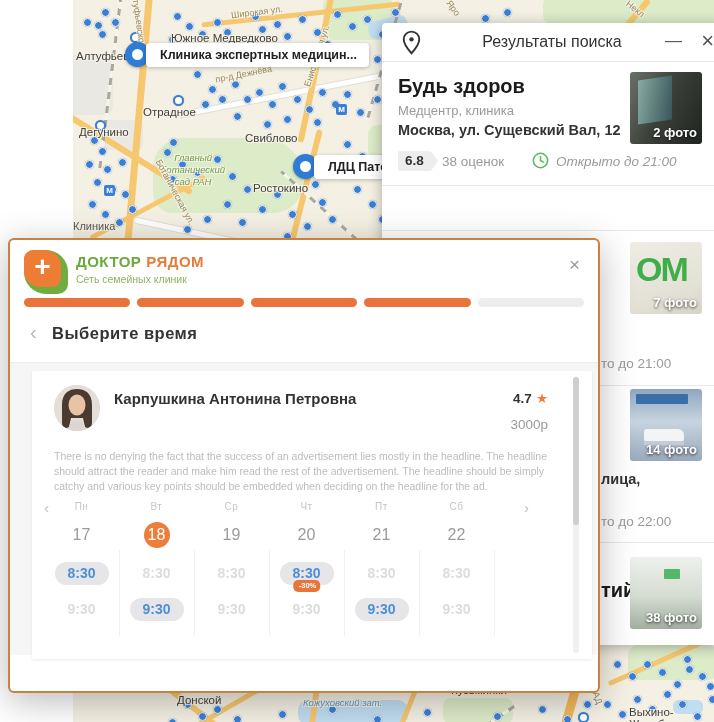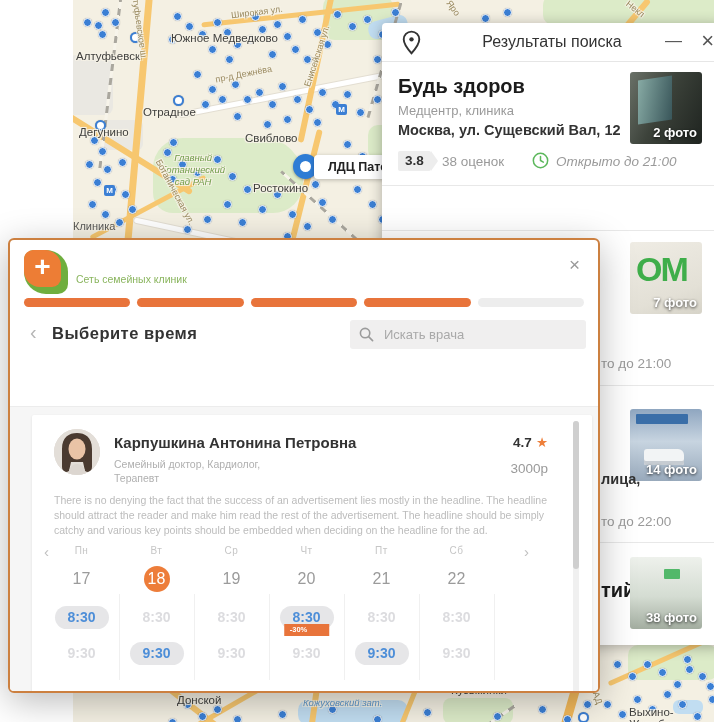--- a/index.html
+++ b/index.html
@@ -85,21 +85,21 @@
   .progress{position:absolute;left:14px;right:14px;top:58px;display:flex;gap:7px;}
   .pseg{flex:1;height:9px;border-radius:5px;background:#ededed;}
   .pseg.filled{background:#e8743b;}
   .nav-back{position:absolute;left:20px;top:82px;font-size:20px;color:#b5b5b5;cursor:pointer;line-height:20px;}
   .nav-title{position:absolute;left:42px;top:84px;font-size:16.5px;font-weight:bold;color:#333;letter-spacing:.5px;}
   .search-box{position:absolute;left:340px;top:80px;width:236px;height:29px;background:#f0efef;border-radius:3px;}
   .search-box svg{position:absolute;left:9px;top:7px;}
   .search-input{position:absolute;left:32px;top:1px;width:195px;height:25px;border:0;background:transparent;
     outline:none;font-size:13px;color:#555;font-family:inherit;}
   .search-input::placeholder{color:#a9a9a9;}
-  .modal-body{position:absolute;left:0;top:122px;right:0;height:292px;background:#f6f6f6;border-top:1px solid #ececec;margin-top:44px;}
+  .modal-body{position:absolute;left:0;top:122px;right:0;height:292px;background:#f6f6f6;border-top:1px solid #ececec;}
   .card{position:absolute;left:22px;top:8px;width:560px;height:288px;background:#fff;border-radius:2px;
     box-shadow:0 1px 3px rgba(0,0,0,.09);overflow:hidden;}
   .doc-row{position:relative;padding:14px 20px 0 22px;height:58px;}
   .avatar{position:absolute;left:22px;top:14px;width:46px;height:46px;border-radius:50%;overflow:hidden;background:#ddd8d2;}
   .doc-name{position:absolute;left:82px;top:19px;font-size:15px;font-weight:bold;color:#333;}
   .doc-spec{position:absolute;left:82px;top:42px;font-size:10.5px;color:#b0b0b0;line-height:14px;}
   .doc-rating{position:absolute;right:44px;top:19px;font-size:13.5px;font-weight:bold;color:#333;}
   .doc-rating .star{color:#ee7f3b;margin-left:4px;font-weight:normal;}
   .doc-price{position:absolute;right:44px;top:46px;font-size:13.5px;color:#9a9a9a;}
   .desc{margin:6px 40px 0 22px;font-size:10.5px;line-height:15px;color:#bcbcbc;}
@@ -117,21 +117,21 @@
   .cal-chevron{position:absolute;top:-1px;font-size:15px;color:#c0c0c0;cursor:pointer;}
   .chev-l{left:12px;}
   .chev-r{left:492px;}
   .slots-row{margin-top:14px;}
   .slots-row.second{margin-top:13px;}
   .slot-cell{position:relative;}
   .slot{display:inline-block;min-width:54px;padding:3px 0 4px 0;border-radius:13px;font-size:14px;font-weight:bold;}
   .slot.active{background:#e6e6e8;color:#4d8ed8;cursor:pointer;}
   .slot.disabled{color:#dcdcdf;font-weight:bold;}
   .disc{position:absolute;left:50%;transform:translateX(-50%);bottom:-7px;background:#e8743b;color:#fff;
-    font-size:7.5px;font-weight:bold;padding:1px 22px 2px 6px;border-radius:0;}
+    font-size:7.5px;font-weight:bold;padding:1px 4px 2px 6px;border-radius:5px;}
   .disc:empty{display:none;}
   .vdiv{position:absolute;width:1px;background:#f0f0f0;top:50px;height:86px;}
   .scrollbar-track{position:absolute;right:13px;top:6px;width:6px;height:276px;background:#f0f0f0;border-radius:3px;}
   .scrollbar-thumb{position:absolute;right:13px;top:6px;width:6px;height:148px;background:#cfcfcf;border-radius:3px;cursor:pointer;}
   .modal-footer{position:absolute;left:0;right:0;bottom:0;height:37px;background:#fff;border-top:1px solid #e9e9e9;}
   .footer-text{position:absolute;left:24px;top:9px;font-size:13px;color:#c4c4c4;}
 </style>
 </head>
 <body>
 
@@ -324,20 +324,24 @@
       <div class="mlbl lbl-district" style="left: 104px; top: 694px;">Донской</div>
       <div class="mlbl lbl-water" style="left: 230px; top: 697px;">Кожуховский зат.</div>
       <div class="mlbl lbl-district" style="left: 378px; top: 684px;">Кузьминки</div>
       <div class="mlbl lbl-park" style="left: 374px; top: 738px;">парк Кузьминки</div>
       <div class="mlbl lbl-road" style="left: 510px; top: 686px; transform: rotate(72deg);">МКАД</div>
       <div class="mlbl lbl-district" style="left: 556px; top: 706px;">Выхино-Жулебино</div>
       <span class="metro" style="left: 263px; top: 104px;">М</span>
       <span class="metro" style="left: 31px; top: 185px;">М</span>
     </div>
 
+  <div class="marker" style="left:52px;top:42px;">
+    <span class="mk-dot"></span>
+    <span class="mk-label">Клиника экспертных медицин...</span>
+  </div>
   <div class="marker" style="left:220px;top:154px;">
     <span class="mk-dot"></span>
     <span class="mk-label">ЛДЦ Патеро К</span>
   </div>
 </div>
 
 <div class="panel">
   <div class="panel-header">
     <span class="pin-icon">
       <svg width="19" height="25" viewBox="0 0 20 26">
@@ -351,21 +355,21 @@
   </div>
 
   <div>
     <div class="r-title" style="top:52px;">Будь здоров</div>
     <div class="r-cat" style="top:80px;">Медцентр, клиника</div>
     <div class="r-addr" style="top:99px;">Москва, ул. Сущевский Вал, 12</div>
     <div class="photo p1" style="top:49px;">
       <div class="glass"></div>
       <span class="badge">2 фото</span>
     </div>
-    <div class="meta-badge" style="top:128px;">3.8</div>
+    <div class="meta-badge" style="top:128px;">6.8</div>
     <div class="meta-text" style="left:60px;top:131px;">38 оценок</div>
     <span class="clock-icon" style="left:150px;top:129px;">
       <svg width="17" height="17" viewBox="0 0 18 18">
           <circle cx="9" cy="9" r="7.6" fill="none" stroke="#5cb85c" stroke-width="1.6"></circle>
           <path d="M9 4.8V9l3 1.8" fill="none" stroke="#5cb85c" stroke-width="1.6" stroke-linecap="round"></path>
         </svg>
     </span>
     <div class="meta-text" style="left:174px;top:131px;font-style:italic;">Открыто до 21:00</div>
   </div>
 
@@ -378,21 +382,21 @@
     <div class="photo p2" style="top:219px;">
       <span class="sign">ОМ</span>
       <span class="badge">7 фото</span>
     </div>
     <div class="frag meta-text" style="left:219px;top:333px;">то до 21:00</div>
   </div>
 
   <div class="divider" style="top:362px;"></div>
 
   <div>
-    <div class="photo p3" style="top:386px;">
+    <div class="photo p3" style="top:366px;">
       <span class="sign"></span>
       <span class="van"></span>
       <span class="badge">14 фото</span>
     </div>
     <div class="frag r-addr" style="left:219px;top:448px;">лица,</div>
     <div class="frag meta-text" style="left:219px;top:491px;">то до 22:00</div>
   </div>
 
   <div class="divider" style="top:519px;"></div>
 
@@ -402,58 +406,50 @@
       <span class="sign"></span>
       <span class="badge">38 фото</span>
     </div>
   </div>
 </div>
 
 <div class="modal">
   <div class="logo">
     <div class="leaf"></div>
     <div class="sq">+</div>
+  </div>
+  <div class="brand-line">
+    <span class="brand-green">ДОКТОР</span><span class="brand-orange">РЯДОМ</span>
   </div>
   <div class="brand-sub">Сеть семейных клиник</div>
   <span class="modal-close">×</span>
 
   <div class="progress">
     <div class="pseg filled"></div>
     <div class="pseg filled"></div>
     <div class="pseg filled"></div>
     <div class="pseg filled"></div>
     <div class="pseg"></div>
   </div>
 
   <span class="nav-back">‹</span>
   <div class="nav-title">Выберите время</div>
-  <div class="search-box">
-    <svg width="15" height="15" viewBox="0 0 16 16">
-        <circle cx="6.5" cy="6.5" r="5" fill="none" stroke="#9b9b9b" stroke-width="1.7"></circle>
-        <path d="M10.5 10.5L14.5 14.5" stroke="#9b9b9b" stroke-width="1.7" stroke-linecap="round"></path>
-      </svg>
-    <input class="search-input" type="text" placeholder="Искать врача" style="">
-  </div>
 
   <div class="modal-body">
     <div class="card">
       <div class="doc-row">
         <div class="avatar">
           <svg width="46" height="46" viewBox="0 0 46 46">
               <rect width="46" height="46" fill="#e3ded8"></rect>
               <path d="M8 20c0-12 7-16 15-16s15 4 15 16v18c0 5-4 6-7 4l-2-9h-12l-2 9c-3 2-7 1-7-4z" fill="#4a3a30"></path>
               <ellipse cx="23" cy="20" rx="8.5" ry="10.5" fill="#e9c3a6"></ellipse>
               <path d="M14 46c1-8 5-11 9-11s8 3 9 11z" fill="#dcd6d0"></path>
             </svg>
         </div>
         <div class="doc-name">Карпушкина Антонина Петровна</div>
-        <div class="doc-spec">
-          <span>Семейный доктор, Кардиолог,</span><br>
-          <span>Терапевт</span>
-        </div>
         <div class="doc-rating">
           <span>4.7</span><span class="star">★</span>
         </div>
         <div class="doc-price">3000р</div>
       </div>
 
       <div class="desc">There is no denying the fact that the success of an advertisement lies mostly in the headline. The headline should attract the reader and make him read the rest of the advertisement. The headline should be simply catchy and various key points should be embedded when deciding on the headline for the ad.</div>
 
 
       <div class="cal">

